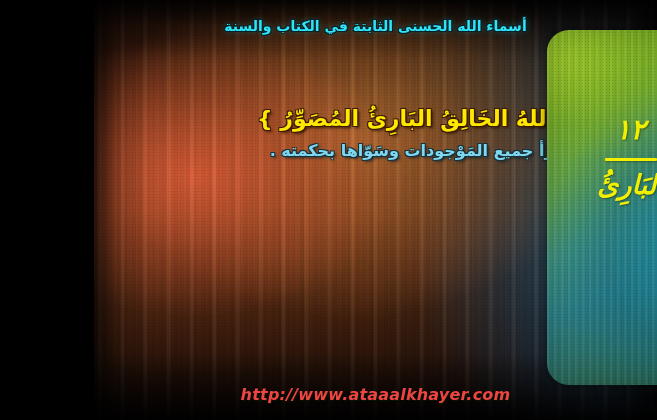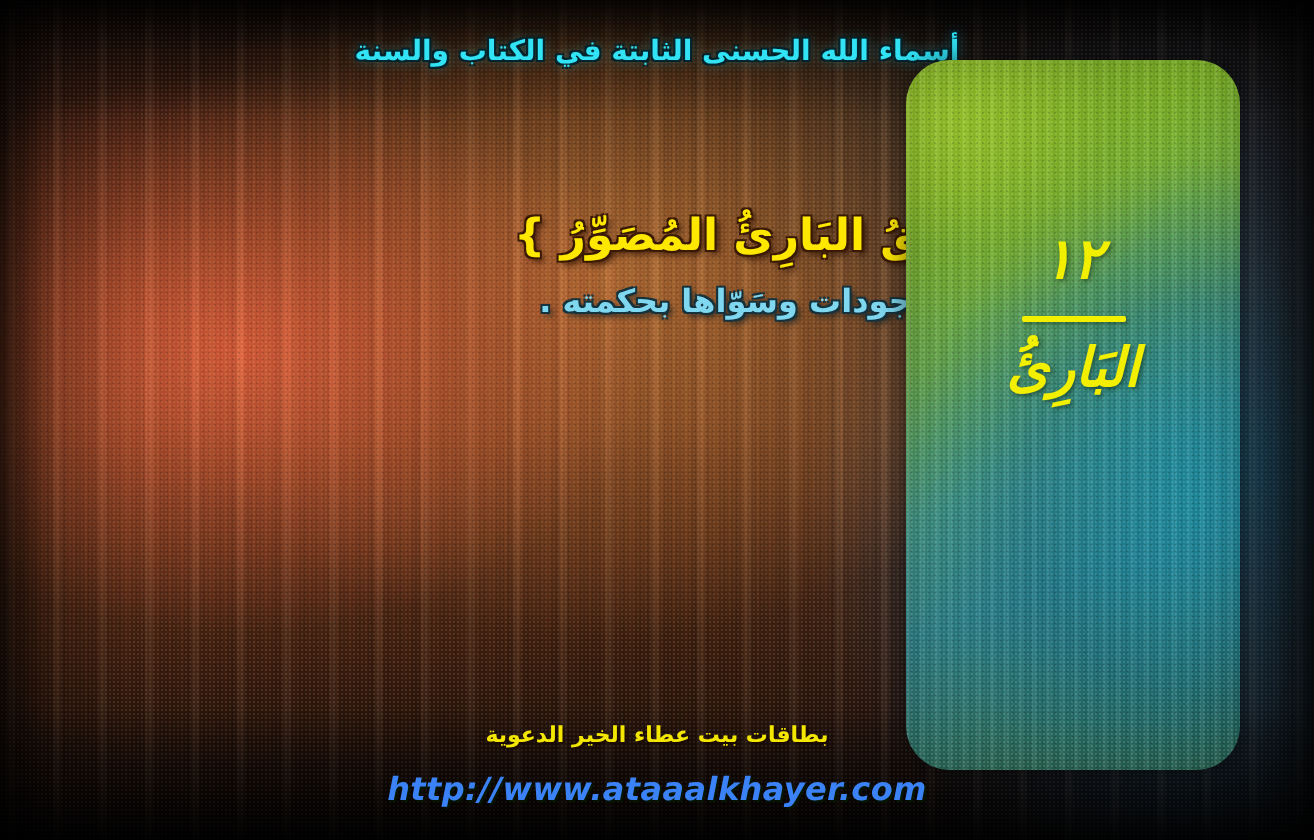--- a/index.html
+++ b/index.html
@@ -7,21 +7,21 @@
     margin: 0;
     padding: 0;
     background: #000;
   }
   body {
     font-family: "DejaVu Sans", sans-serif;
   }
 
   #stage {
     position: relative;
-    width: 657px;
+    width: 563px;
     height: 420px;
     overflow: hidden;
     background: #1a0d08;
   }
 
   
   .bg-base {
     position: absolute;
     inset: 0;
     background:
@@ -227,21 +227,21 @@
     letter-spacing: 0.3px;
     white-space: nowrap;
     text-shadow: 1px 1px 1px rgba(25,10,2,0.9);
   }
   .footer-url {
     margin-top: 11px;
     font-family: "DejaVu Sans", sans-serif;
     font-size: 16px;
     font-weight: bold;
     font-style: italic;
-    color: #3b82f6;
+    color: #ef4444;
     direction: ltr;
     letter-spacing: 0.2px;
     white-space: nowrap;
     text-shadow: 1px 1px 1px rgba(6,24,2,0.95);
   }
 </style>
 </head>
 <body>
 
 <div id="stage">
@@ -263,17 +263,16 @@
     <div class="name-card-stripes"></div>
     <div class="name-card-dither"></div>
     <div class="card-inner">
       <div class="card-number">١٢</div>
       <div class="card-rule"></div>
       <div class="card-name">البَارِئُ</div>
     </div>
   </div>
 
   <div class="footer">
-    <div class="footer-ar">بطاقات بيت عطاء الخير الدعوية</div>
     <div class="footer-url">http://www.ataaalkhayer.com</div>
   </div>
 
 </div>
 
 </body></html>

